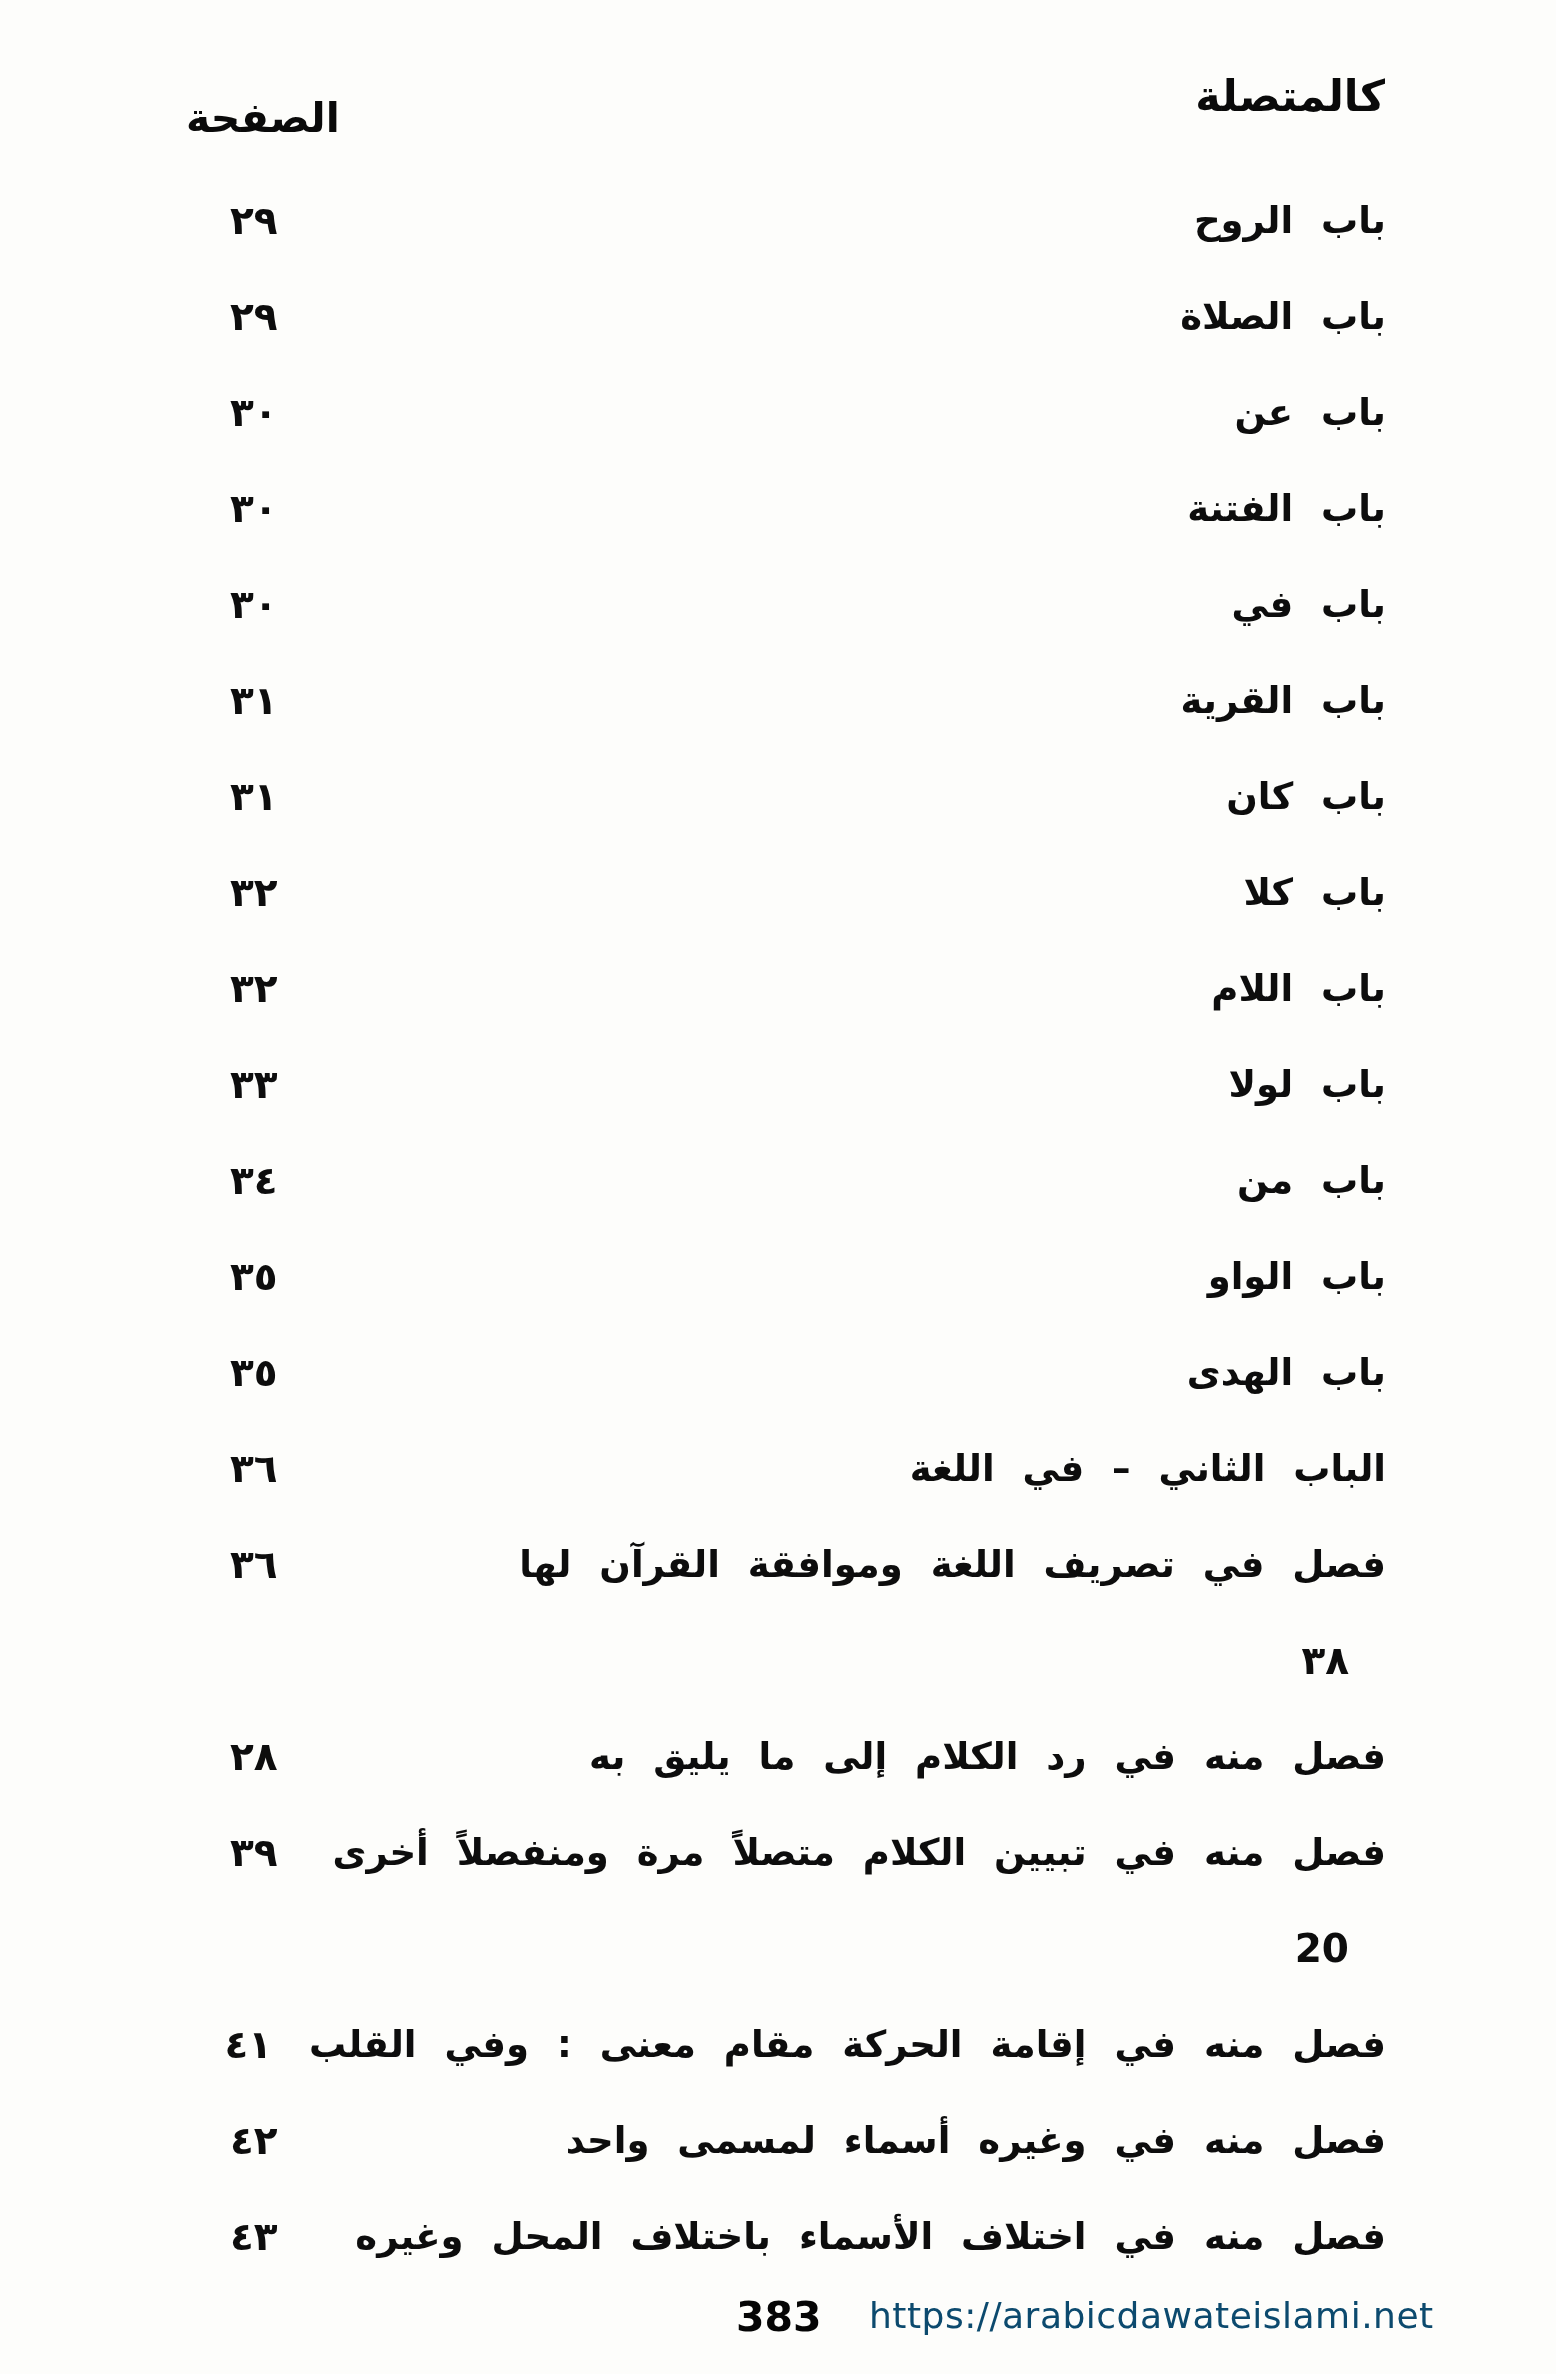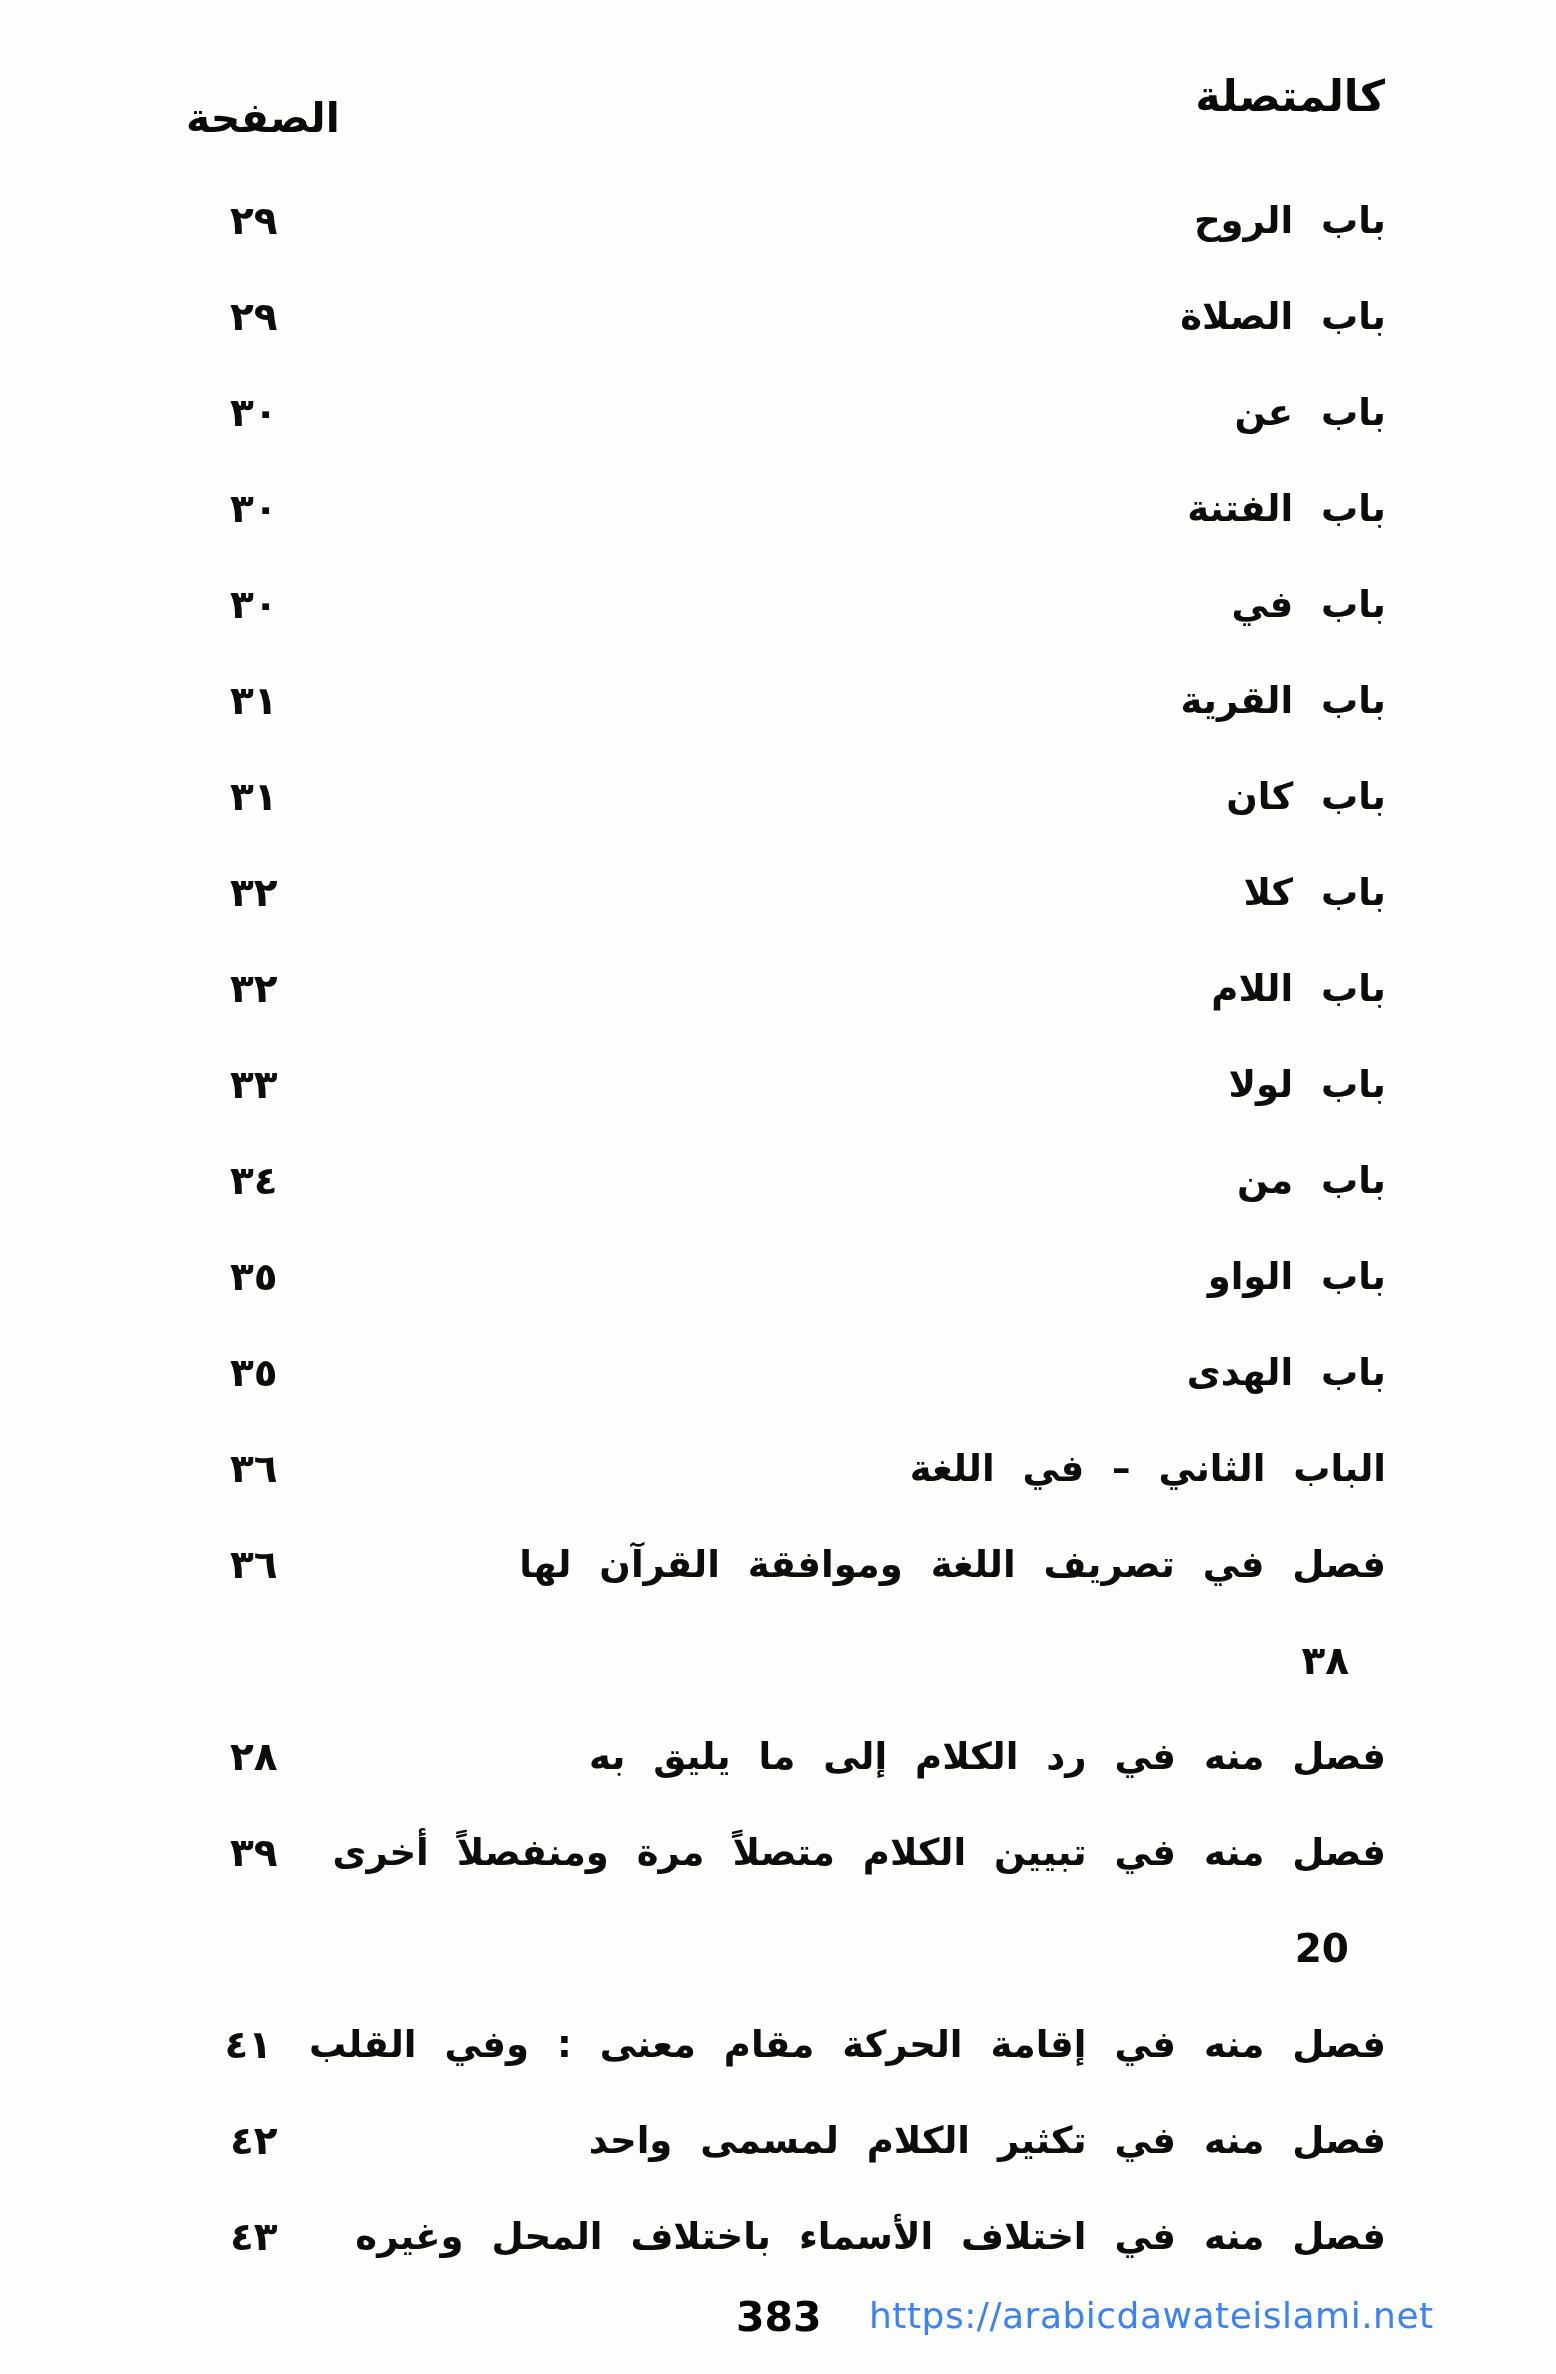--- a/index.html
+++ b/index.html
@@ -81,21 +81,21 @@
     top: 5.6px;
     font-size: 41px;
     font-weight: bold;
     color: #050505;
   }
   .watermark {
     position: absolute;
     left: 869px;
     top: 7.5px;
     font-size: 36px;
-    color: #3b82f6;
+    color: #0c4a6e;
     font-weight: normal;
     letter-spacing: 0.5px;
   }
 </style>
 </head>
 <body>
 
 <div class="scan-page">
 
   <div class="hdr">
@@ -196,21 +196,21 @@
     <div class="toc-row">
       <span class="toc-pageno">20</span>
     </div>
 
     <div class="toc-row">
       <span class="toc-title">فصل منه في إقامة الحركة مقام معنى : وفي القلب</span>
       <span class="toc-pageno">٤١</span>
     </div>
 
     <div class="toc-row">
-      <span class="toc-title">فصل منه في تكثير الكلام لمسمى واحد</span>
+      <span class="toc-title">فصل منه في وغيره أسماء لمسمى واحد</span>
       <span class="toc-pageno">٤٢</span>
     </div>
 
     <div class="toc-row">
       <span class="toc-title">فصل منه في اختلاف الأسماء باختلاف المحل وغيره</span>
       <span class="toc-pageno">٤٣</span>
     </div>
   </div>
 
   <div class="footer">

